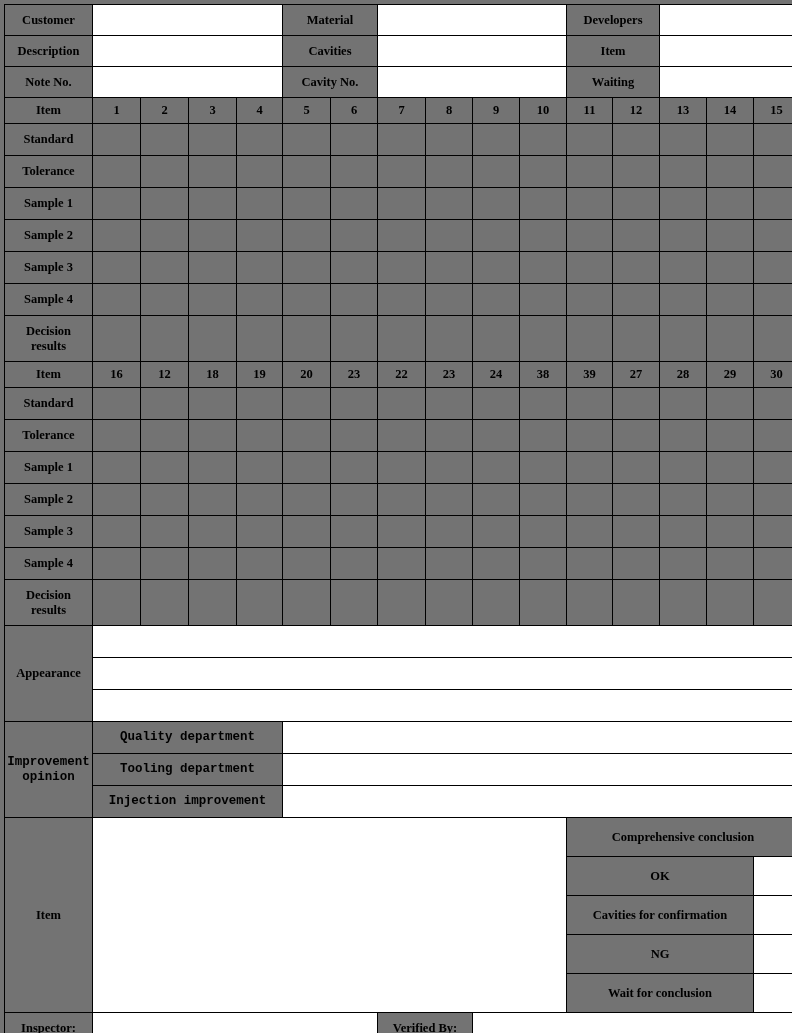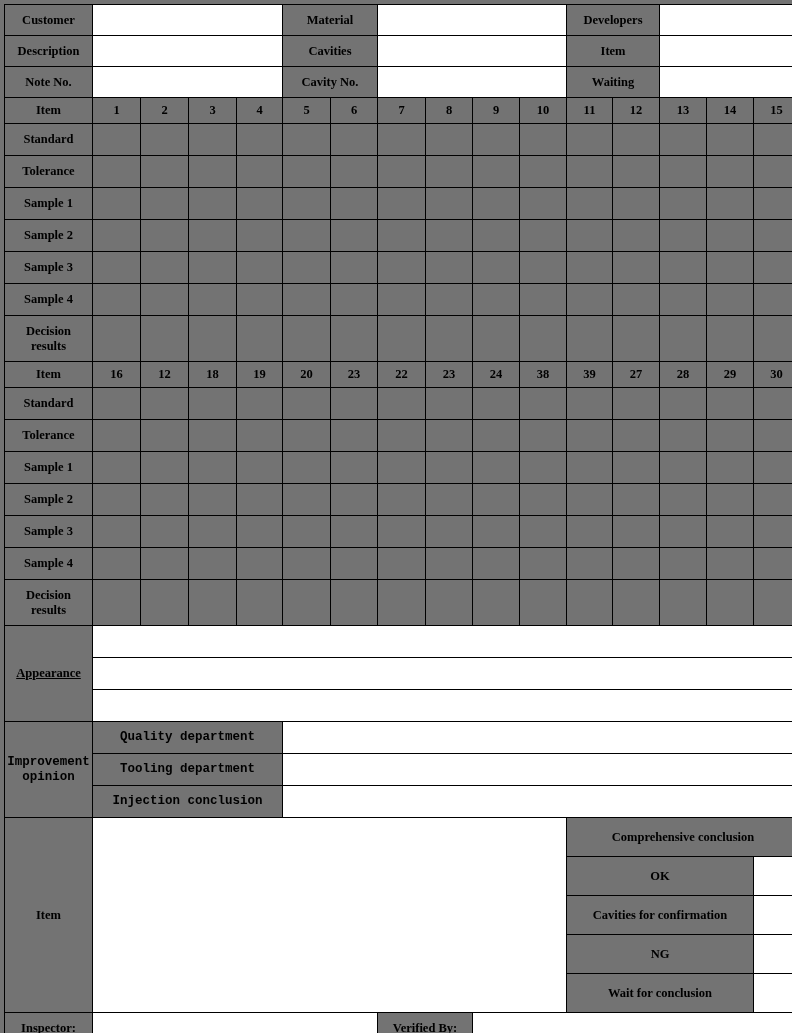--- a/index.html
+++ b/index.html
@@ -44,21 +44,21 @@
   td.ctr {
     text-align: center;
   }
   td.blank {
     background: #ffffff;
   }
   .hdr-row td { height: 30px; }
   .item-row td { height: 25px; }
   .data-row td { height: 31px; }
   .decision-row td { height: 45px; }
-  .appear-row td { height: 31px; text-decoration: underline; }
+  .appear-row td { height: 31px; }
   .imp-row td { height: 31px; font-family: Liberation Mono, monospace; }
   .note-row td { height: 38px; }
   .sign-row td { height: 30px; }
   td.tall-label {
     text-align: center;
     vertical-align: middle;
   }
   td.note-label {
     text-align: center;
     vertical-align: middle;
@@ -437,21 +437,21 @@
           <span>opinion</span>
         </td>
         <td class="imp-sub" colspan="4">Quality department</td>
         <td class="blank" colspan="11"></td>
       </tr>
       <tr class="imp-row">
         <td class="imp-sub" colspan="4">Tooling department</td>
         <td class="blank" colspan="11"></td>
       </tr>
       <tr class="imp-row">
-        <td class="imp-sub" colspan="4">Injection conclusion</td>
+        <td class="imp-sub" colspan="4">Injection improvement</td>
         <td class="blank" colspan="11"></td>
       </tr>
 
       <tr class="note-row">
         <td class="note-label" rowspan="5">Item</td>
         <td class="blank" colspan="10" rowspan="5"></td>
         <td colspan="5">Comprehensive conclusion</td>
       </tr>
       <tr class="note-row">
         <td colspan="4">OK</td>

